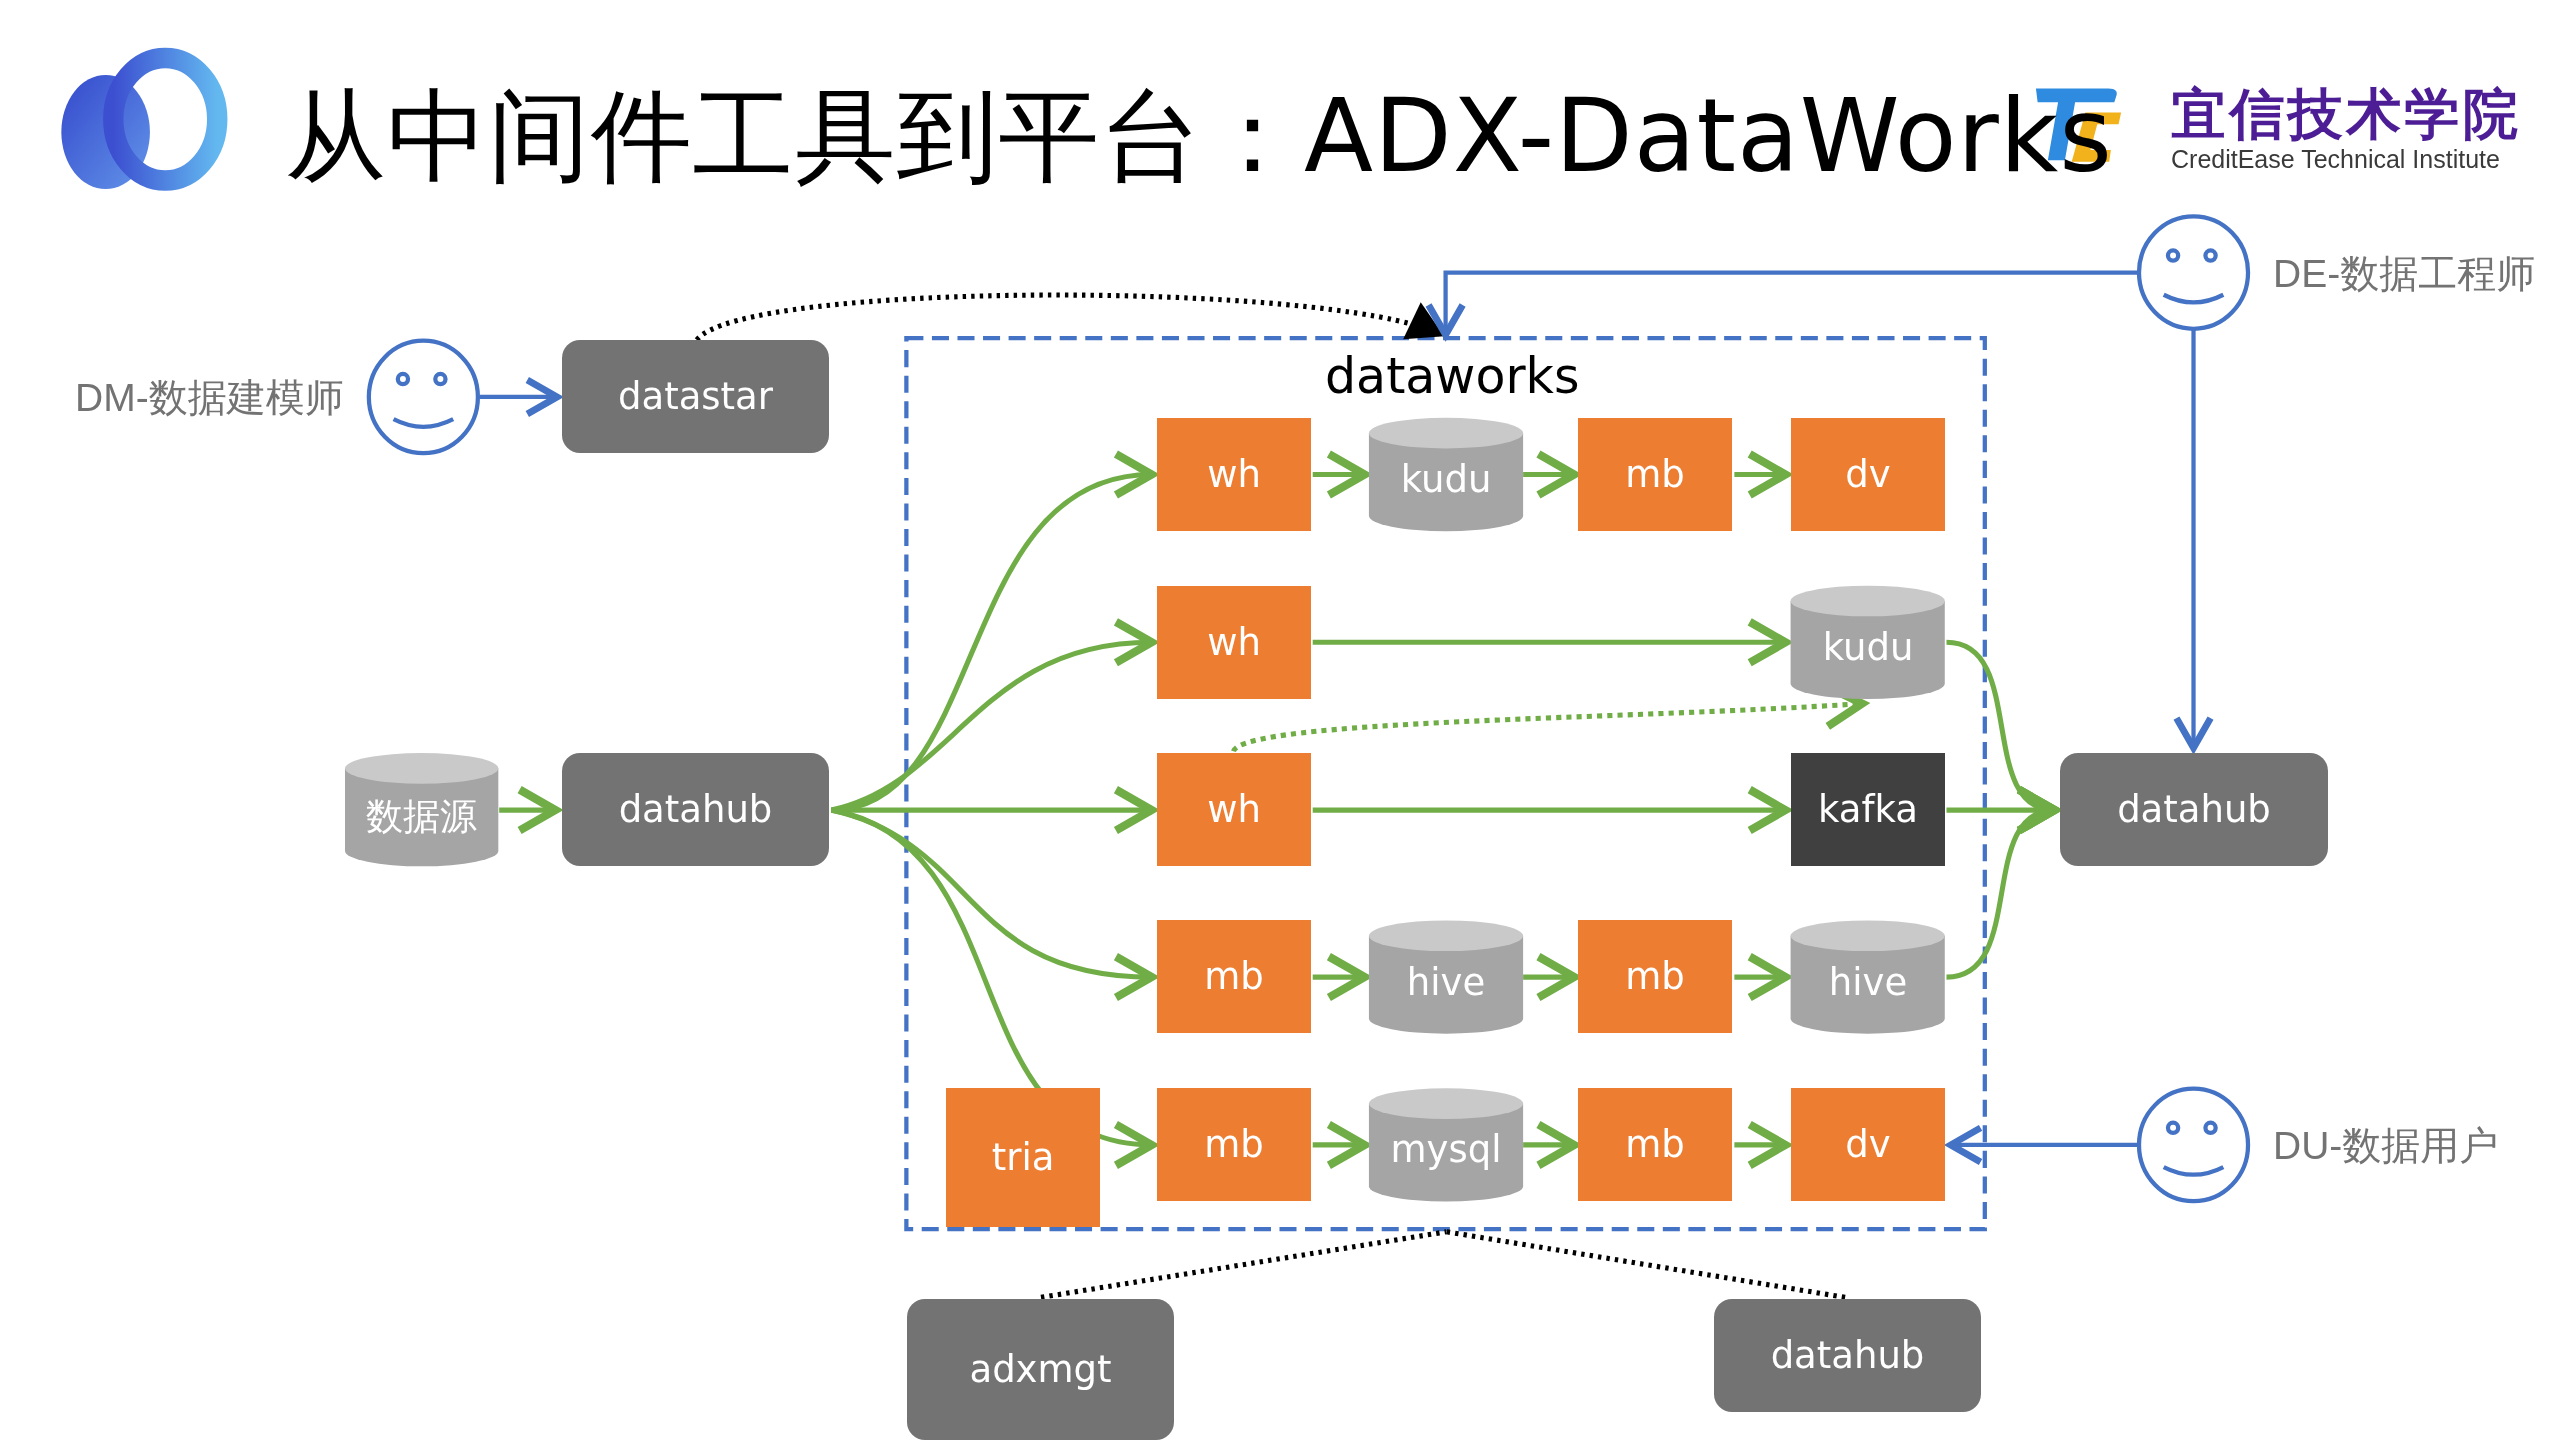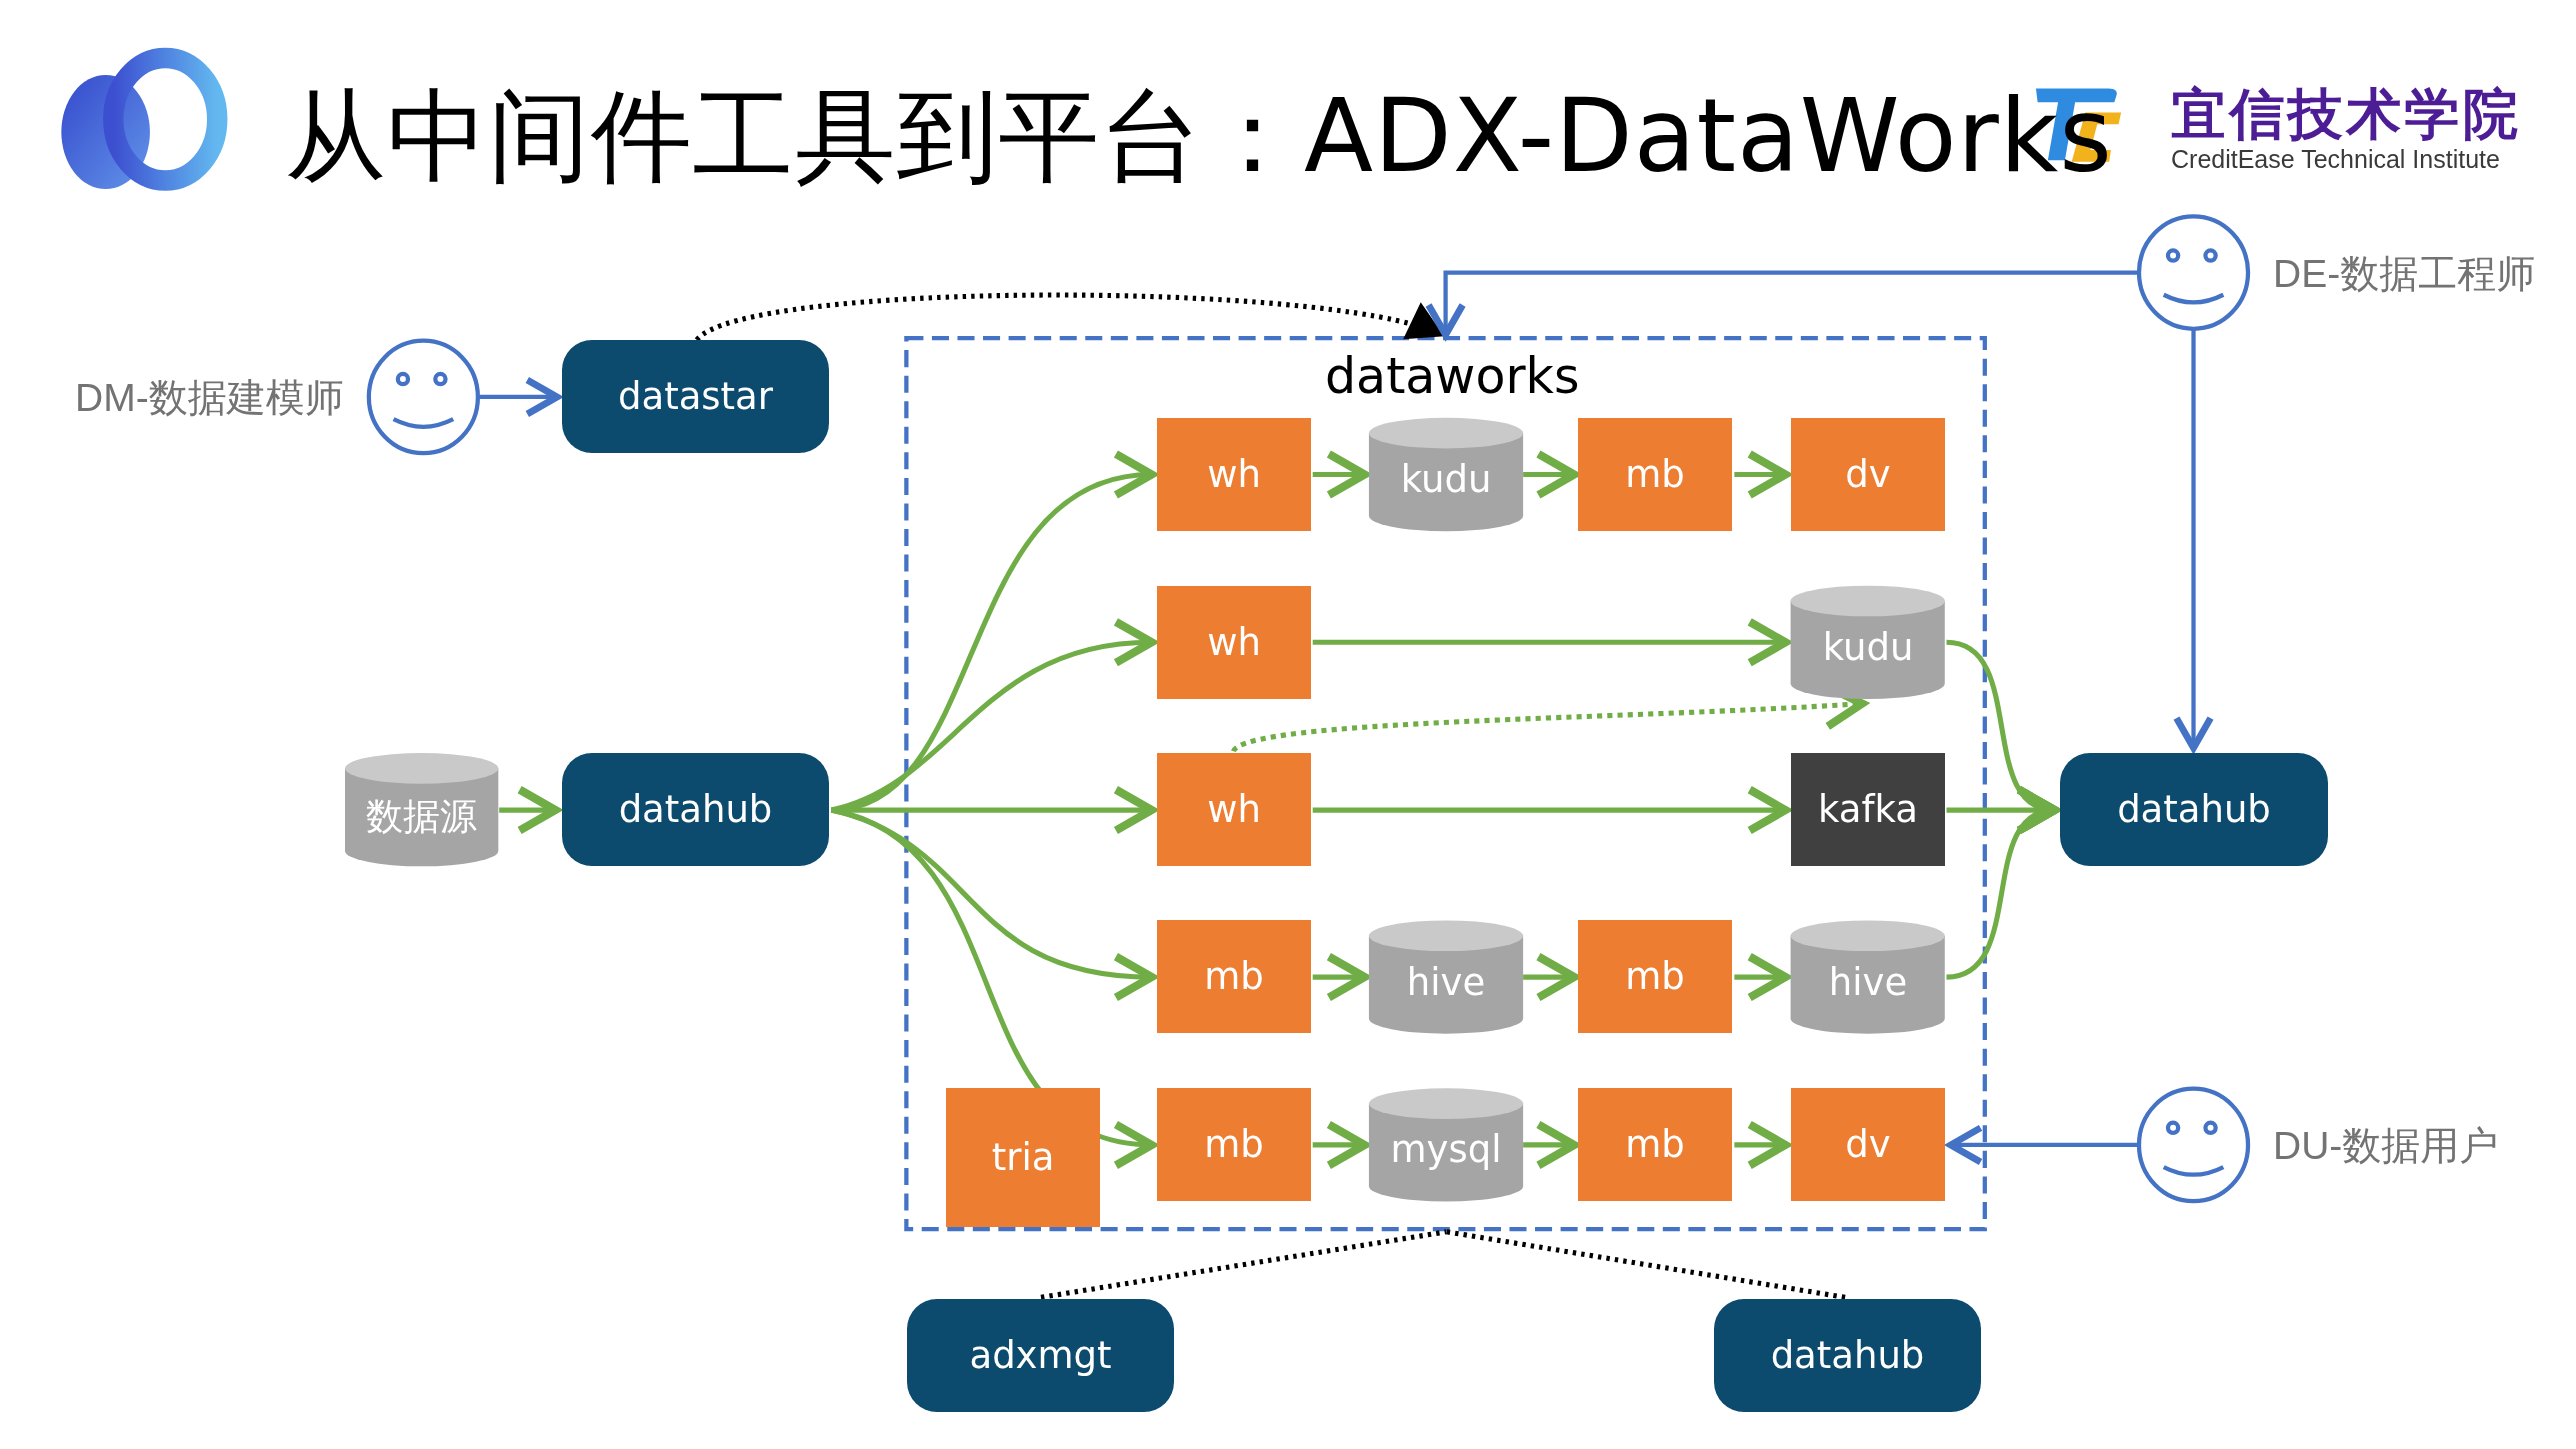--- a/index.html
+++ b/index.html
@@ -3,21 +3,21 @@
 <meta charset="utf-8">
 <style>
   html, body { margin:0; padding:0; background:#ffffff; }
   body { width:2576px; height:1449px; position:relative; overflow:hidden; font-family:"DejaVu Sans", sans-serif; }
   #stage { position:absolute; left:0; top:0; }
   .title { position:absolute; left:285px; top:70px; font-size:101px; color:#000; white-space:nowrap; letter-spacing:0.9px; font-family:"DejaVu Sans", sans-serif; }
   .brand-cn { position:absolute; left:2171px; top:78px; font-size:55px; color:#4c1d95; font-weight:bold; letter-spacing:3.4px; white-space:nowrap; }
   .brand-en { position:absolute; left:2171px; top:145px; font-size:25px; color:#3a3a3a; white-space:nowrap; font-family:"Liberation Sans", sans-serif; }
   .role-label { position:absolute; font-size:39px; color:#737373; white-space:nowrap; font-family:"Liberation Sans", sans-serif; }
   .node { position:absolute; display:flex; align-items:center; justify-content:center; color:#fff; font-size:37px; box-sizing:border-box; font-family:"DejaVu Sans", sans-serif; }
-  .blue { background:#0c4a6e; border-radius:30px; }
+  .blue { background:#737373; border-radius:18px; }
   .orange { background:#ed7d31; }
   .gray { background:#404040; }
   .dw-label { position:absolute; left:1325px; top:348px; font-size:49px; color:#000; font-family:"DejaVu Sans", sans-serif; }
 </style>
 </head>
 <body>
 
 <svg id="stage" width="2576" height="1449" viewBox="0 0 3024 1701">
   <defs>
     <linearGradient id="ringA" x1="0" y1="0" x2="1" y2="1">
@@ -141,21 +141,21 @@
 <div class="brand-cn">宜信技术学院</div>
 <div class="brand-en">CreditEase Technical Institute</div>
 
 <div class="role-label" style="left:75px; top:371px;">DM-数据建模师</div>
 <div class="role-label" style="left:2273px; top:247px;">DE-数据工程师</div>
 <div class="role-label" style="left:2273px; top:1119px;">DU-数据用户</div>
 
 <div class="node blue" style="left:562px; top:340px; width:267px; height:113px;">datastar</div>
 <div class="node blue" style="left:562px; top:753px; width:267px; height:113px;">datahub</div>
 <div class="node blue" style="left:2060px; top:753px; width:268px; height:113px;">datahub</div>
-<div class="node blue" style="left:907px; top:1299px; width:267px; height:113px;">adxmgt</div>
+<div class="node blue" style="left:907px; top:1299px; width:267px; height:141px;">adxmgt</div>
 <div class="node blue" style="left:1714px; top:1299px; width:267px; height:113px;">datahub</div>
 
 <div class="node" style="left:345px; top:767px; width:153px; height:100px; z-index:2;">数据源</div>
 
 <div class="dw-label">dataworks</div>
 
 <div id="dw-nodes">
     <div class="node orange" style="left: 1157px; top: 418px; width: 154px; height: 113px;">wh</div>
     <div class="node " style="left: 1369px; top: 428px; width: 154px; height: 103px;">kudu</div>
     <div class="node orange" style="left: 1578px; top: 418px; width: 154px; height: 113px;">mb</div>

